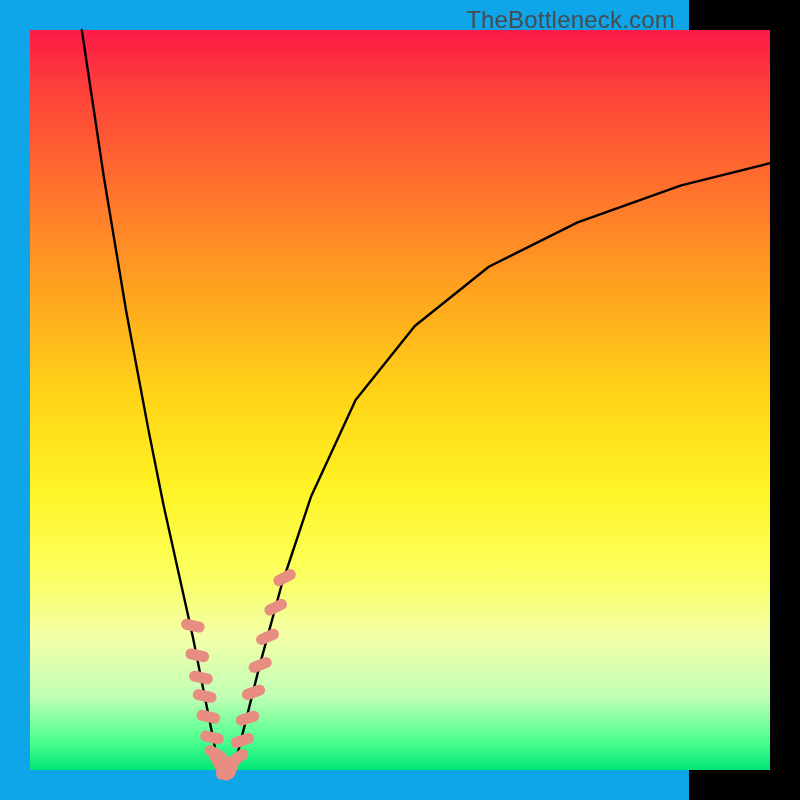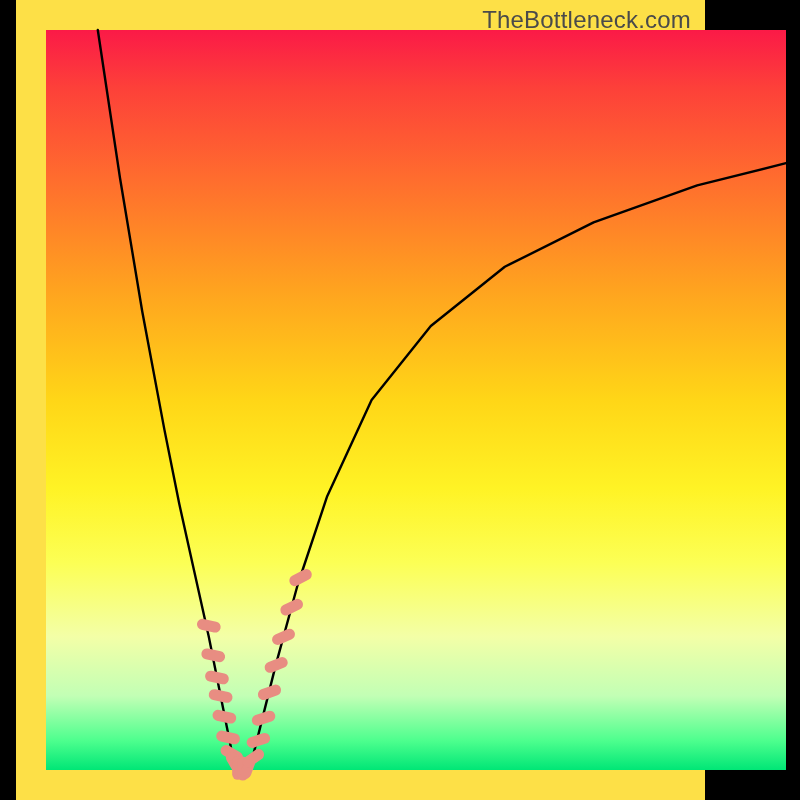--- a/index.html
+++ b/index.html
@@ -8,22 +8,21 @@
     width: 800px;
     height: 800px;
     overflow: hidden;
     background: #000;
     font-family: Arial, Helvetica, sans-serif;
   }
   .frame {
     position: relative;
     width: 689px;
     height: 800px;
-    background: #fde047;
-    margin-left: 16px;
+    background: #0ea5e9;
   }
   .watermark {
     position: absolute;
     top: 6px;
     right: 14px;
     color: #4a4a4a;
     font-size: 24px;
     font-weight: 400;
     letter-spacing: 0.2px;
     z-index: 10;

